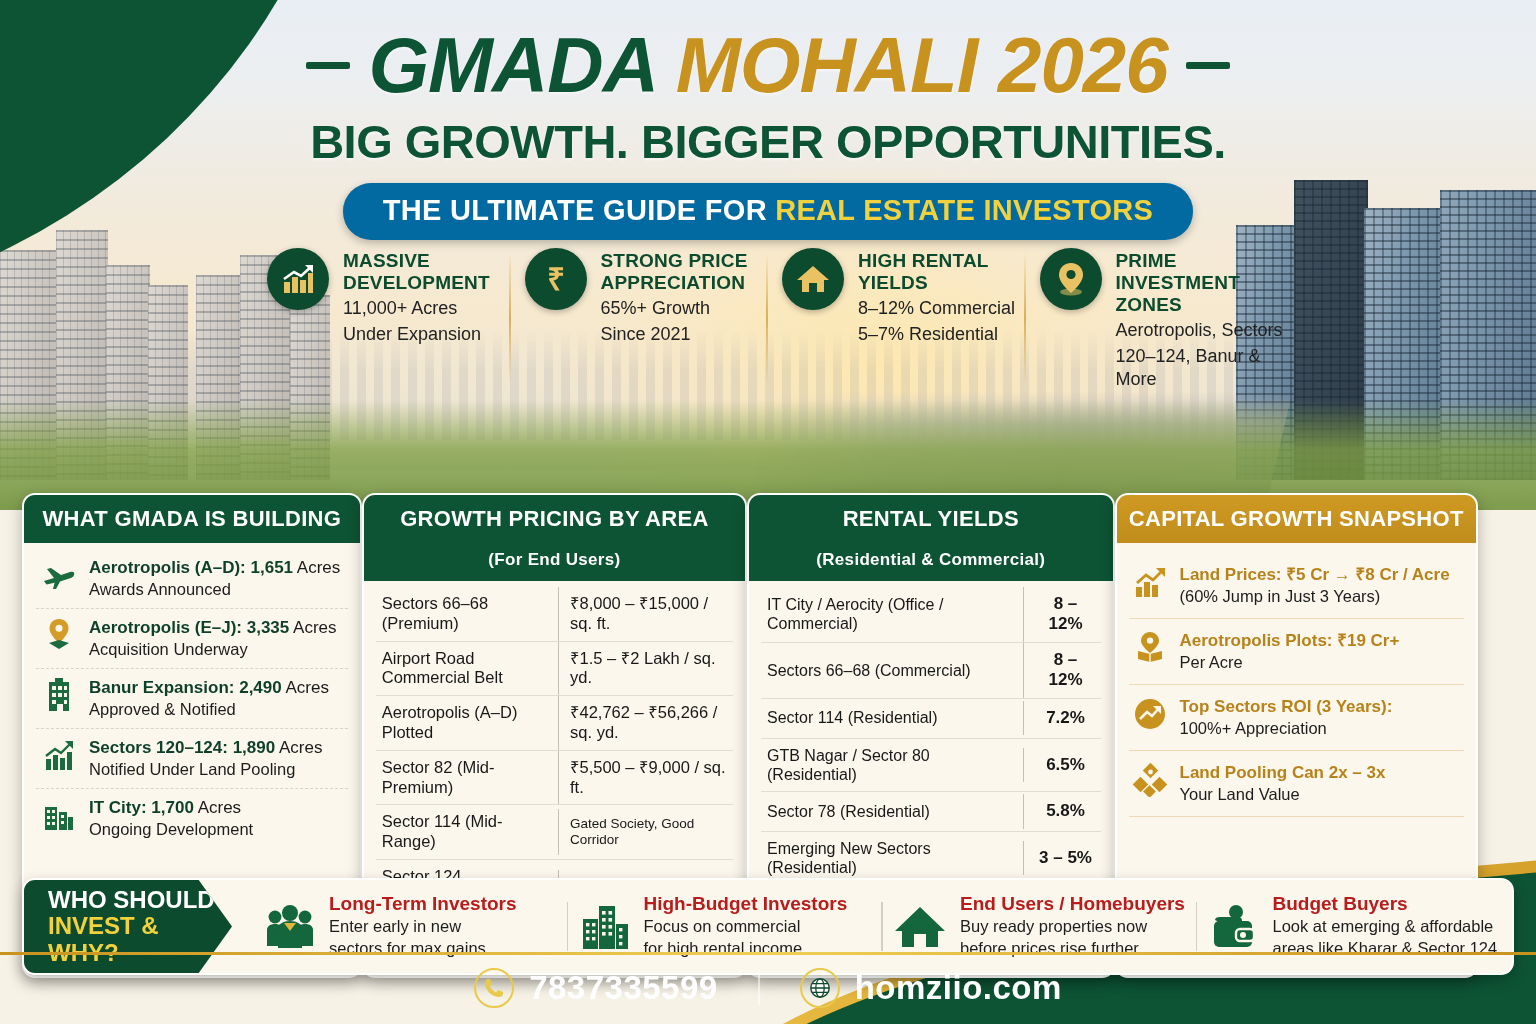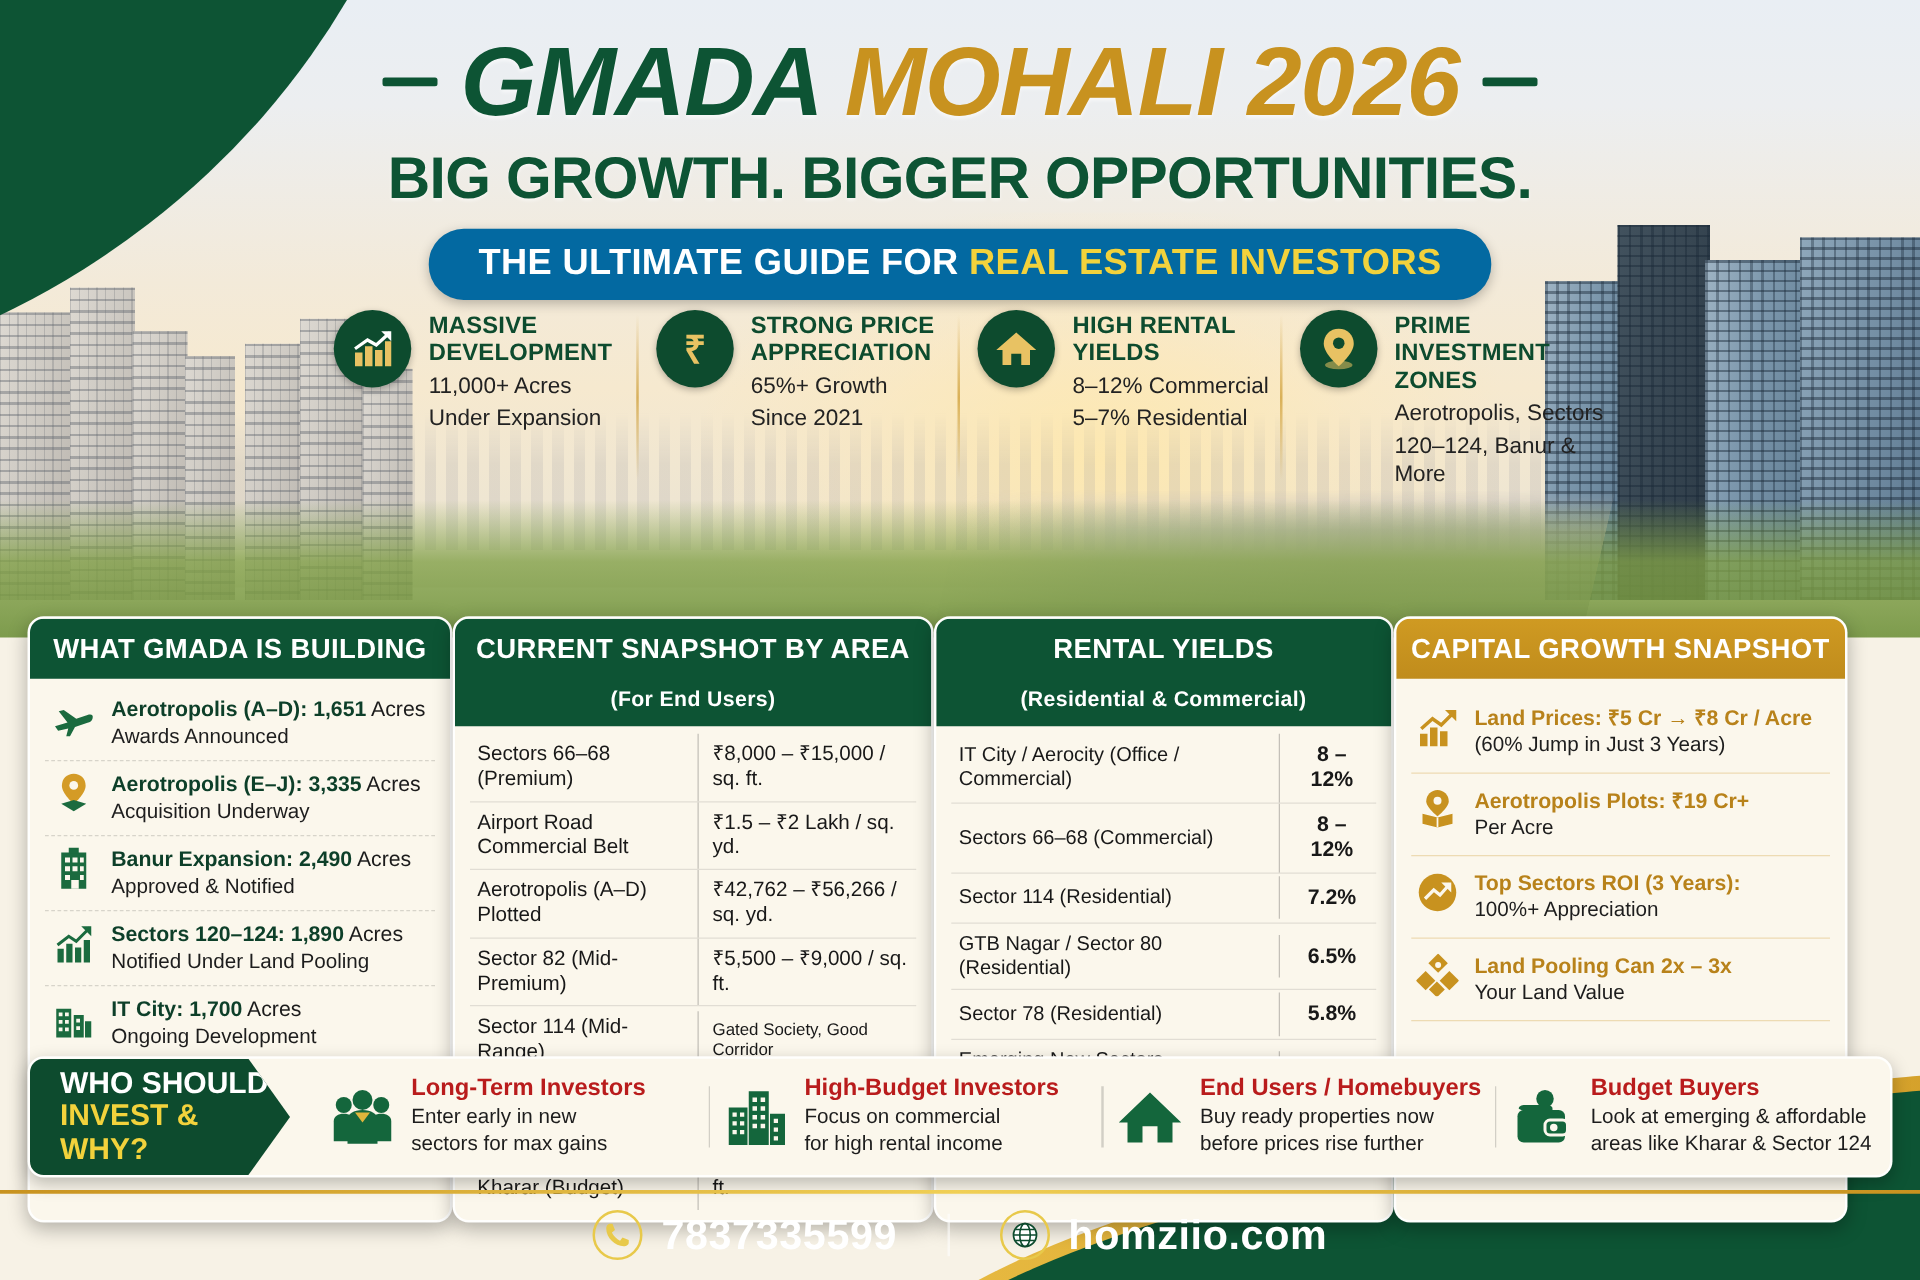--- a/index.html
+++ b/index.html
@@ -156,21 +156,21 @@
   .tc-l { flex:1; padding:7px 9px 7px 6px; font-size:16.5px; color:#181818; line-height:1.2; }
   .tc-r { padding:7px 4px 7px 11px; font-size:16.5px; color:#181818; line-height:1.2;
           border-left:1px solid rgba(0,0,0,.22); }
   .c2 .tc-r { width:175px; }
   .c3 .tc-l { font-size:16px; }
   .c3 .tc-r { width:78px; text-align:center; font-weight:bold; font-size:17px; }
   .tc-r.small { font-size:13.5px; }
 
   
   .who {
-    position:absolute; left:22px; top:845px; width:1492px; height:97px; z-index:9;
+    position:absolute; left:22px; top:878px; width:1492px; height:97px; z-index:9;
     background:#fbf7ec; border-radius:13px; display:flex; align-items:stretch;
     box-shadow:0 5px 14px rgba(0,0,0,.25); border:2px solid rgba(255,255,255,.9);
     overflow:hidden;
   }
   .who-tag {
     background:#0d4b2e; color:#fff; width:208px; display:flex; flex-direction:column;
     justify-content:center; padding-left:24px; position:relative; flex:0 0 208px;
     clip-path:polygon(0 0, 84% 0, 100% 50%, 84% 100%, 0 100%);
   }
   .who-tag .l1 { font-size:24px; font-weight:bold; line-height:1.1; }
@@ -401,21 +401,21 @@
           <div class="ltxt">
             <div class="lt1"><span>IT City: 1,700</span><span class="reg"> Acres</span></div>
             <div class="lt2">Ongoing Development</div>
           </div>
         </div>
       </div>
     </div>
 
     <div class="card c2">
       <div class="card-hd">
-        <span>CURRENT SNAPSHOT BY AREA</span>
+        <span>GROWTH PRICING BY AREA</span>
         <span class="sub">(For End Users)</span>
       </div>
       <div class="card-bd">
         <div class="trow">
           <div class="tc-l">Sectors 66–68 (Premium)</div>
           <div class="tc-r">₹8,000 – ₹15,000 / sq. ft.</div>
         </div>
         <div class="trow">
           <div class="tc-l">Airport Road Commercial Belt</div>
           <div class="tc-r">₹1.5 – ₹2 Lakh / sq. yd.</div>

